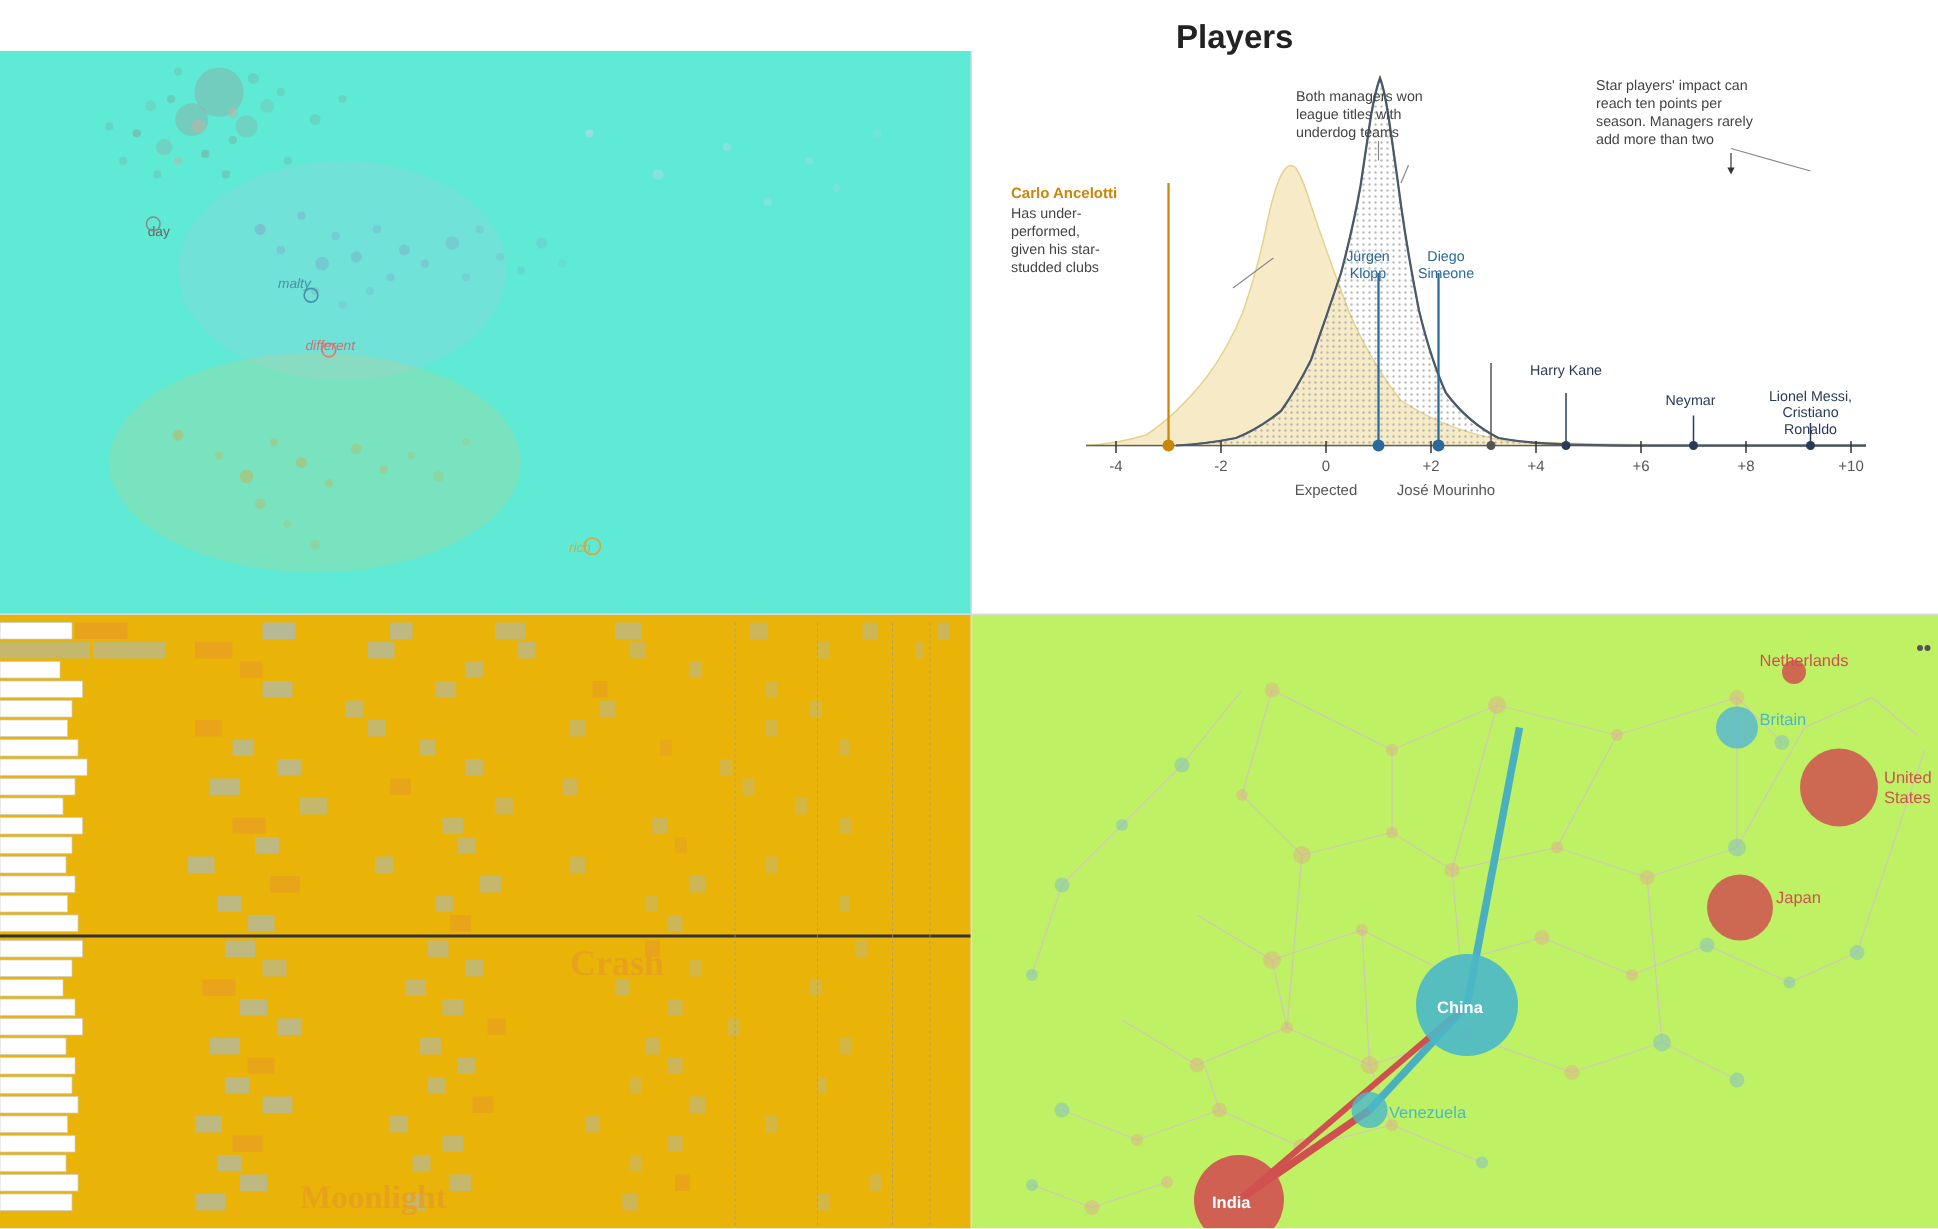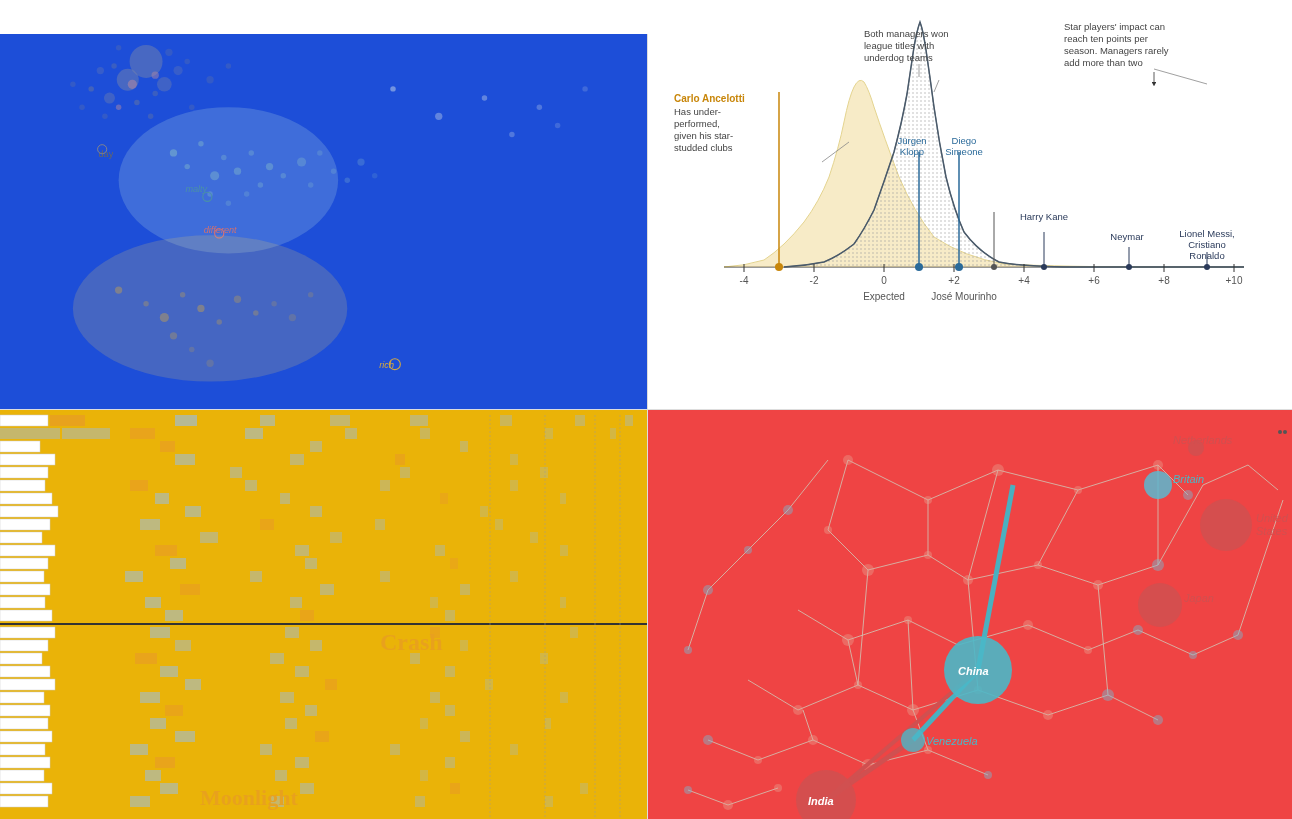--- a/index.html
+++ b/index.html
@@ -12,21 +12,21 @@
     }
     .grid {
       display: grid;
       grid-template-columns: 648px 644px;
       grid-template-rows: 410px 409px;
       width: 1292px;
       height: 819px;
     }
     
     .scatter-panel {
-      background: #1d4ed8;
+      background: #5eead4;
       position: relative;
       overflow: hidden;
       border-right: 1px solid #ddd;
       border-bottom: 1px solid #ddd;
       margin-top: 34px;
     }
     .scatter-canvas {
       position: absolute;
       top: 0; left: 0;
       width: 100%; height: 100%;
@@ -54,24 +54,23 @@
     }
     
     .bars-panel {
       background: #eab308;
       position: relative;
       overflow: hidden;
       border-right: 1px solid #ddd;
     }
     
     .network-panel {
-      background: #ef4444;
+      background: #bef264;
       position: relative;
       overflow: hidden;
-      font-style: italic;
     }
   </style>
 </head>
 <body>
 
 <div class="grid">
 
   <div class="scatter-panel">
     <svg class="scatter-canvas" viewBox="0 0 648 410" xmlns="http://www.w3.org/2000/svg">
 
@@ -163,20 +162,21 @@
       <text x="78" y="135" font-family="Arial" font-size="10" fill="#666">day</text>
       <text x="173" y="173" font-family="Arial" font-size="10" fill="#4a90a8" font-style="italic">malty</text>
       <text x="193" y="218" font-family="Arial" font-size="10" fill="#d07070" font-style="italic">different</text>
       <text x="385" y="365" font-family="Arial" font-size="10" fill="#d4a840" font-style="italic">rich</text>
 
       <circle cx="82" cy="126" r="5" fill="none" stroke="#888" stroke-width="1"></circle>
     </svg>
   </div>
 
   <div class="dist-panel">
+    <div class="dist-title">Players</div>
     <div class="dist-chart-area">
       <svg width="620" height="310" viewBox="0 0 620 310" style="position:absolute;top:0;left:0;">
 
         <defs>
           <pattern id="dots" patternUnits="userSpaceOnUse" width="4" height="4">
             <circle cx="1" cy="1" r="0.8" fill="#a0a0a0"></circle>
           </pattern>
         </defs>
 
         <line x1="60" y1="255" x2="580" y2="255" stroke="#333" stroke-width="1"></line>

